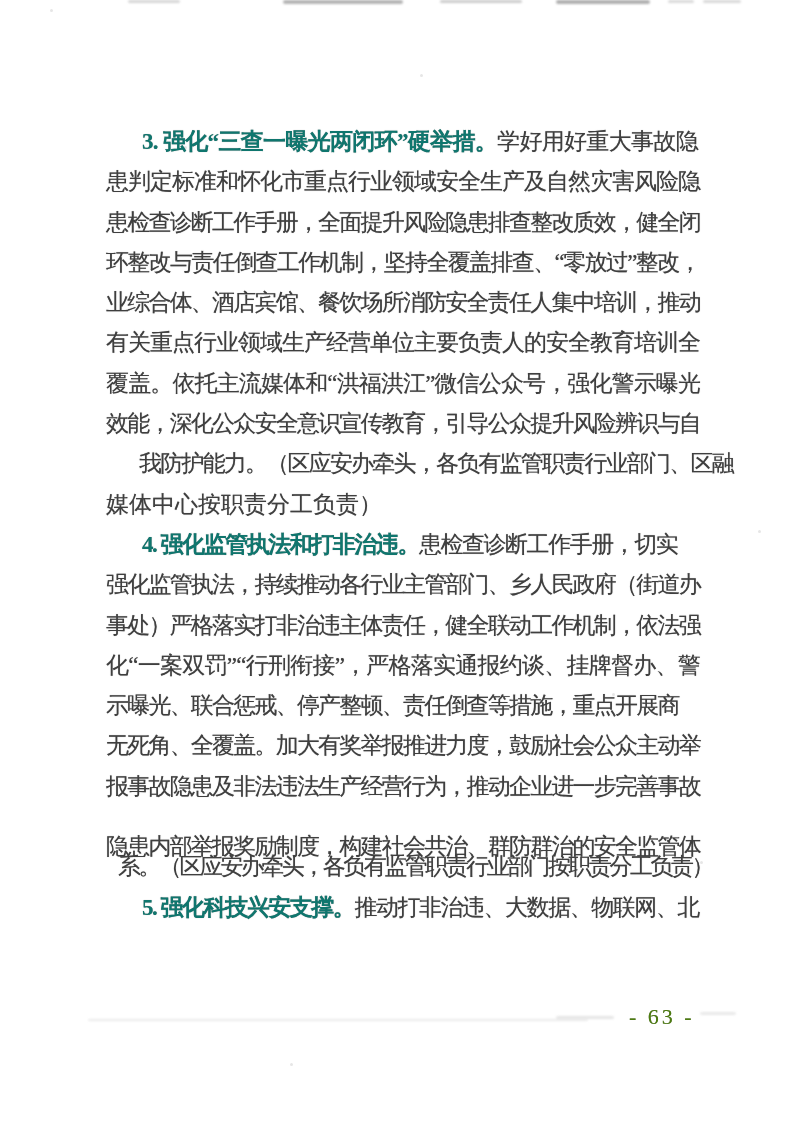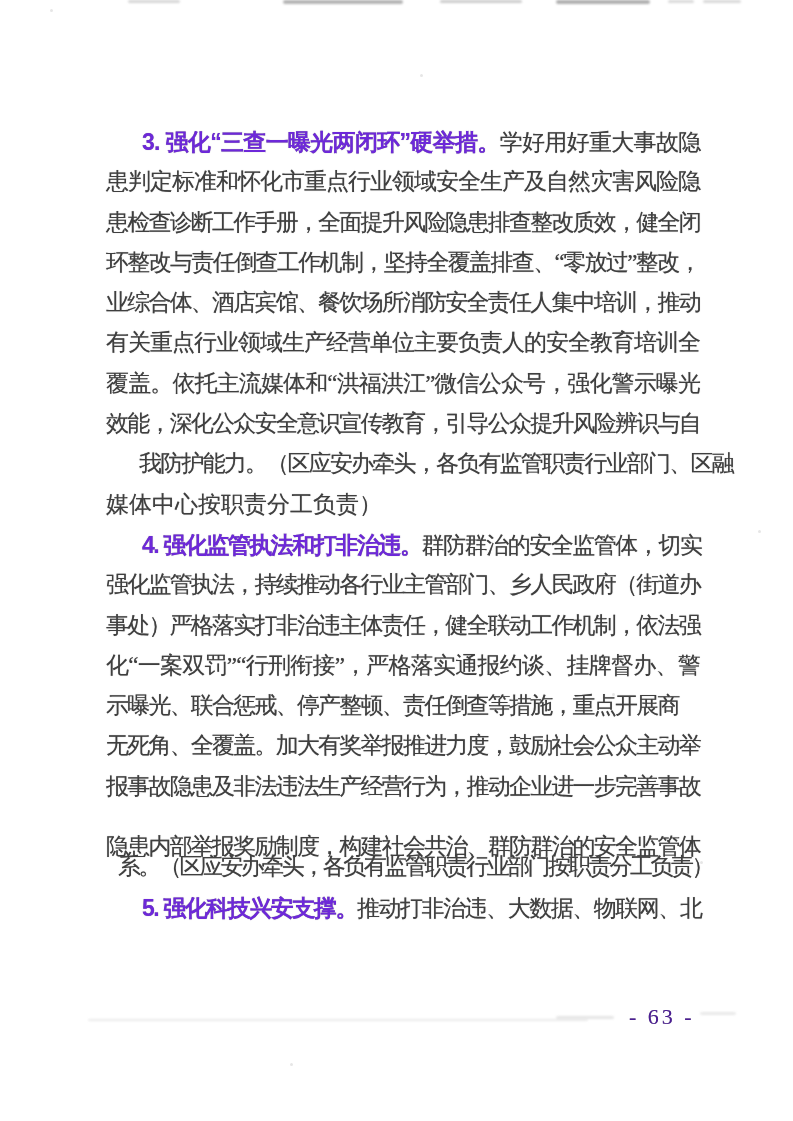--- a/index.html
+++ b/index.html
@@ -32,31 +32,31 @@
   }
   .wrap { display: inline-block; }
   .ind {
     display: inline-block;
     width: 36px;
     height: 1px;
   }
   .seg { letter-spacing: inherit; }
   .seg.bold {
     font-weight: 700;
-    color: #6d28d9;
-    font-family: Liberation Sans, sans-serif;
+    color: #0f766e;
+    font-family: Liberation Serif, serif;
   }
   
   .page-number {
     position: absolute;
     top: 1004px;
     left: 629px;
     font-size: 22px;
     letter-spacing: 3px;
-    color: #4c1d95;
+    color: #4d7c0f;
     font-family: "Liberation Serif", "DejaVu Serif", serif;
     text-shadow: 0 0 0.5px rgba(75,82,79,0.6);
   }
   
   .smudge {
     position: absolute;
     border-radius: 2px;
     filter: blur(1px);
   }
   .speck {
@@ -92,21 +92,21 @@
       <div class="line"><span class="wrap" style="letter-spacing: -0.68px;"><span class="ind"></span><span class="seg bold">3. 强化“三查一曝光两闭环”硬举措。</span><span class="seg">学好用好重大事故隐</span></span></div>
       <div class="line"><span class="wrap" style="letter-spacing: -1px;"><span class="seg">患判定标准和怀化市重点行业领域安全生产及自然灾害风险隐</span></span></div>
       <div class="line"><span class="wrap" style="letter-spacing: -1.79px;"><span class="seg">患检查诊断工作手册，全面提升风险隐患排查整改质效，健全闭</span></span></div>
       <div class="line"><span class="wrap" style="letter-spacing: -1.64px;"><span class="seg">环整改与责任倒查工作机制，坚持全覆盖排查、“零放过”整改，</span></span></div>
       <div class="line"><span class="wrap" style="letter-spacing: -1.79px;"><span class="seg">业综合体、酒店宾馆、餐饮场所消防安全责任人集中培训，推动</span></span></div>
       <div class="line"><span class="wrap" style="letter-spacing: -1px;"><span class="seg">有关重点行业领域生产经营单位主要负责人的安全教育培训全</span></span></div>
       <div class="line"><span class="wrap" style="letter-spacing: -0.87px;"><span class="seg">覆盖。依托主流媒体和“洪福洪江”微信公众号，强化警示曝光</span></span></div>
       <div class="line"><span class="wrap" style="letter-spacing: -1.79px;"><span class="seg">效能，深化公众安全意识宣传教育，引导公众提升风险辨识与自</span></span></div>
       <div class="line"><span class="wrap" style="letter-spacing: -1.79px; margin-left: 33px;"><span class="seg">我防护能力。（区应安办牵头，各负有监管职责行业部门、区融</span></span></div>
       <div class="line"><span class="wrap"><span class="seg">媒体中心按职责分工负责）</span></span></div>
-      <div class="line"><span class="wrap" style="letter-spacing: -1.47px;"><span class="ind"></span><span class="seg bold">4. 强化监管执法和打非治违。</span><span class="seg">群防群治的安全监管体，切实</span></span></div>
+      <div class="line"><span class="wrap" style="letter-spacing: -1.47px;"><span class="ind"></span><span class="seg bold">4. 强化监管执法和打非治违。</span><span class="seg">患检查诊断工作手册，切实</span></span></div>
       <div class="line"><span class="wrap" style="letter-spacing: -1.79px;"><span class="seg">强化监管执法，持续推动各行业主管部门、乡人民政府（街道办</span></span></div>
       <div class="line"><span class="wrap" style="letter-spacing: -1.79px;"><span class="seg">事处）严格落实打非治违主体责任，健全联动工作机制，依法强</span></span></div>
       <div class="line"><span class="wrap" style="letter-spacing: -0.75px;"><span class="seg">化“一案双罚”“行刑衔接”，严格落实通报约谈、挂牌督办、警</span></span></div>
       <div class="line"><span class="wrap" style="letter-spacing: -1.79px;"><span class="seg">示曝光、联合惩戒、停产整顿、责任倒查等措施，重点开展商</span></span></div>
       <div class="line"><span class="wrap" style="letter-spacing: -1.79px;"><span class="seg">无死角、全覆盖。加大有奖举报推进力度，鼓励社会公众主动举</span></span></div>
       <div class="line"><span class="wrap" style="letter-spacing: -1.79px;"><span class="seg">报事故隐患及非法违法生产经营行为，推动企业进一步完善事故</span></span></div>
       <div class="line"><span class="wrap" style="letter-spacing: -1.79px; margin-top: 20px;"><span class="seg">隐患内部举报奖励制度，构建社会共治、群防群治的安全监管体</span></span></div>
       <div class="line"><span class="wrap" style="letter-spacing: -2.52px; margin-left: 12px;"><span class="seg">系。（区应安办牵头，各负有监管职责行业部门按职责分工负责）</span></span></div>
       <div class="line"><span class="wrap" style="letter-spacing: -1.47px;"><span class="ind"></span><span class="seg bold">5. 强化科技兴安支撑。</span><span class="seg">推动打非治违、大数据、物联网、北</span></span></div>
     </div>

